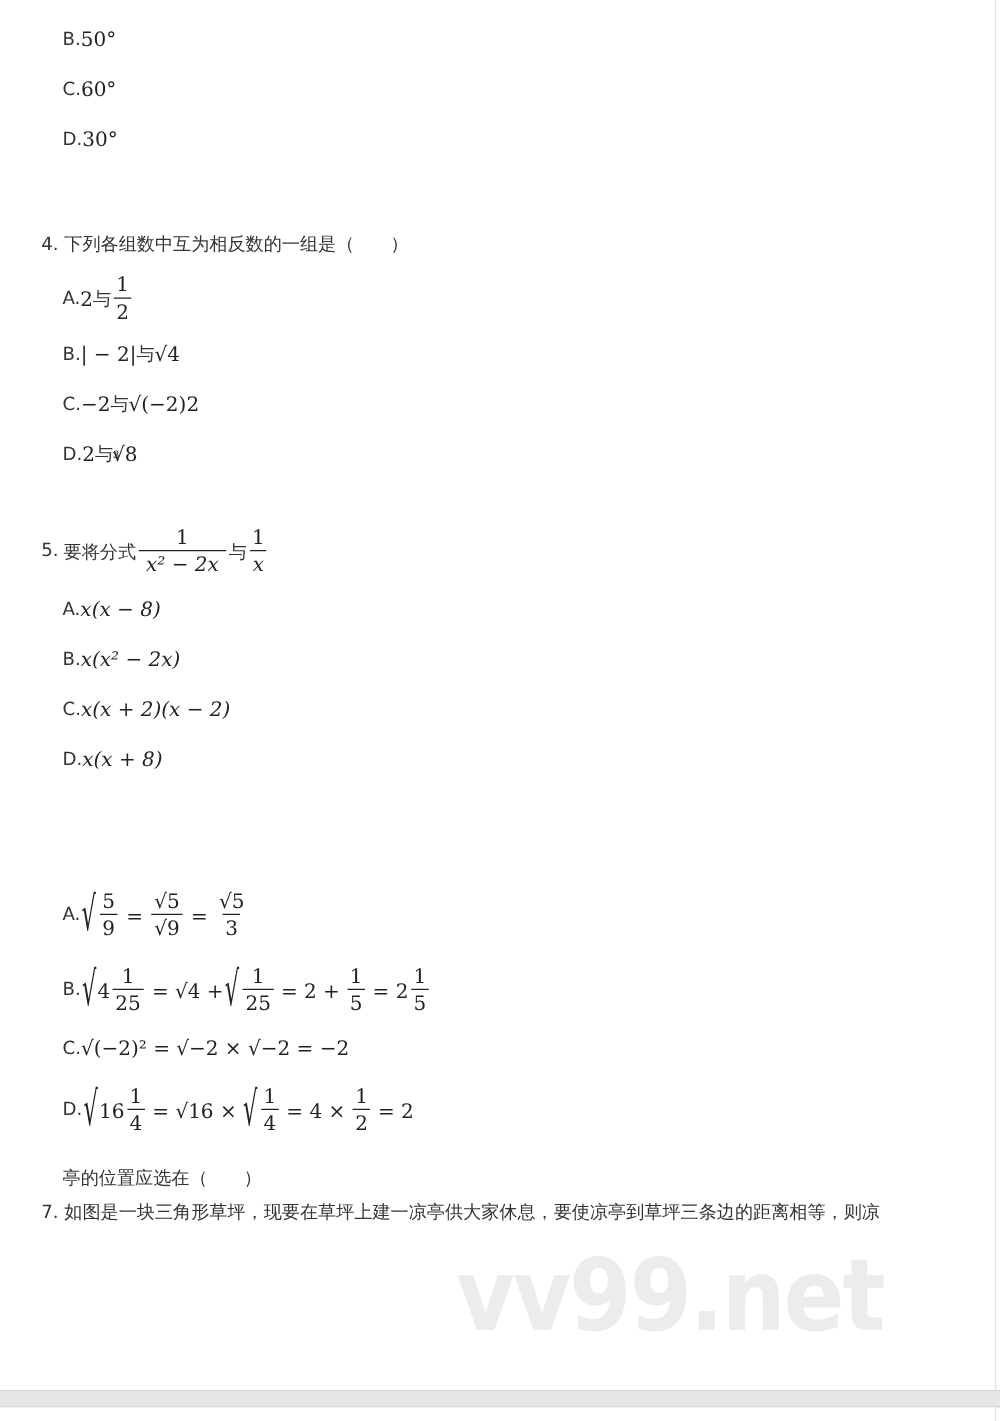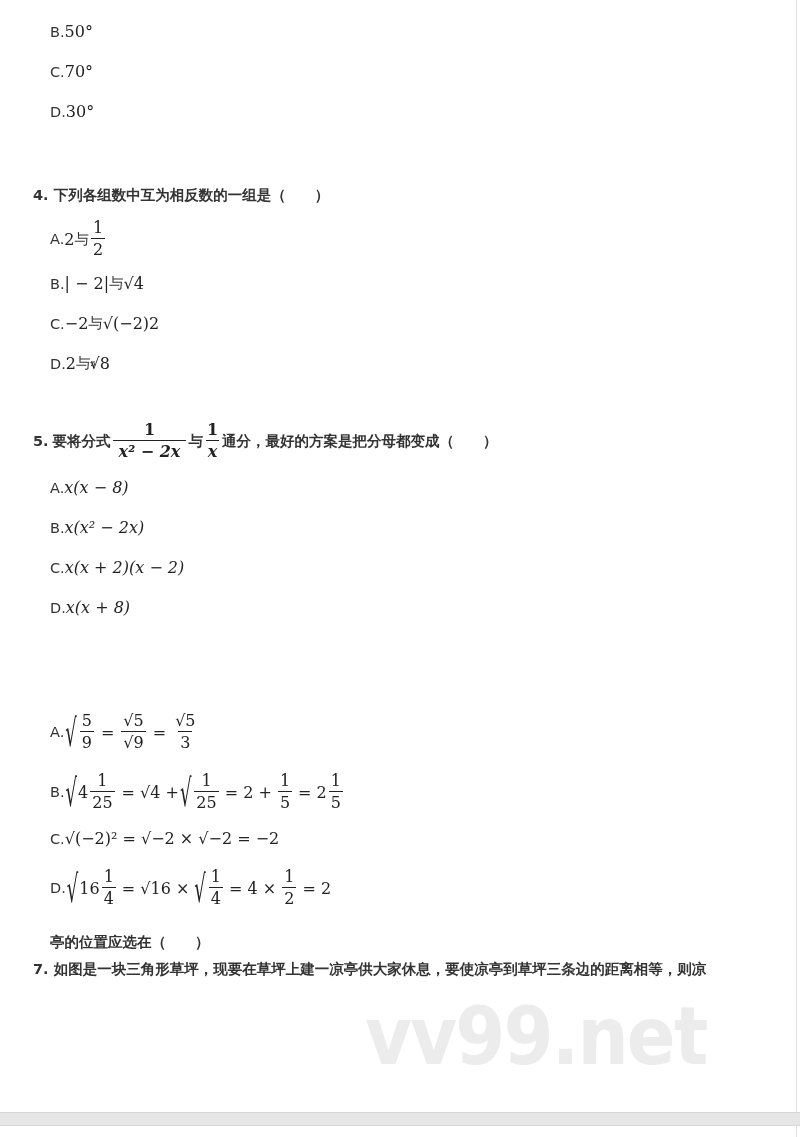--- a/index.html
+++ b/index.html
@@ -10,21 +10,21 @@
   .page {
     position:absolute; left:0; top:0; width:796px; height:1112px; background:#fff;
     border-right:1px solid #e2e2e2;
   }
   .page-gap {
     position:absolute; left:0; top:1112px; width:800px; height:12px;
     background:#e6e6e6; border-top:1px solid #d6d6d6; border-bottom:1px solid #d6d6d6;
   }
   .page2 { position:absolute; left:0; top:1126px; width:796px; height:11px; background:#fff; border-right:1px solid #e2e2e2; }
   .abs { position:absolute; white-space:nowrap; }
-  .q { font-size:14.5px; color:#333;font-weight:bold; }
+  .q { font-size:14.5px; color:#333; }
   .opt { font-size:14.5px; color:#333; display:flex; align-items:center; }
   .m { font-family: "DejaVu Serif", "Liberation Serif", serif; font-size:16px; color:#222; }
   .mi { font-family: "DejaVu Serif", "Liberation Serif", serif; font-style:italic; font-size:16px; color:#222; }
   .frac { display:inline-flex; flex-direction:column; align-items:center; vertical-align:middle; margin:0 2px; line-height:1; }
   .frac .num { padding:0 2px 2px 2px; }
   .frac .den { border-top:1.2px solid #222; padding:3px 2px 0 2px; }
   .bigrad { display:inline-block; font-family:"DejaVu Serif", serif; color:#222; transform:scaleY(2.1); transform-origin:center; font-size:18px; margin:0 1px; }
   .watermark {
     position:absolute; left:365px; top:990px; font-family:"DejaVu Sans", sans-serif; font-weight:bold;
     font-size:80px; color:#ececec; letter-spacing:-2px; transform:scaleX(0.9); transform-origin:left;
@@ -36,21 +36,21 @@
 <body>
 
 <div class="page">
 
   <div class="abs opt" style="left:50px;top:22px;">
     <span>B.</span>
       <span class="m">50°</span>
   </div>
   <div class="abs opt" style="left:50px;top:62px;">
     <span>C.</span>
-      <span class="m">70°</span>
+      <span class="m">60°</span>
   </div>
   <div class="abs opt" style="left:50px;top:102px;">
     <span>D.</span>
       <span class="m">30°</span>
   </div>
 
   <div class="abs q" style="left:33px;top:186px;">
     <span>4.</span>
     <span>下列各组数中互为相反数的一组是（　　）</span>
   </div>
@@ -92,21 +92,20 @@
     <span>要将分式</span>
     <span class="frac mi">
         <span class="num" style="font-style:normal;">1</span>
         <span class="den" style="padding:3px 6px 0 6px;text-align:right;">x² − 2x</span>
       </span>
     <span>与</span>
     <span class="frac mi">
         <span class="num" style="font-style:normal;">1</span>
         <span class="den">x</span>
       </span>
-    <span>通分，最好的方案是把分母都变成（　　）</span>
   </div>
   <div class="abs opt" style="left:50px;top:478px;">
     <span>A.</span>
       <span class="mi">x(x − 8)</span>
   </div>
   <div class="abs opt" style="left:50px;top:518px;">
     <span>B.</span>
       <span class="mi">x(x² − 2x)</span>
   </div>
   <div class="abs opt" style="left:50px;top:558px;">

